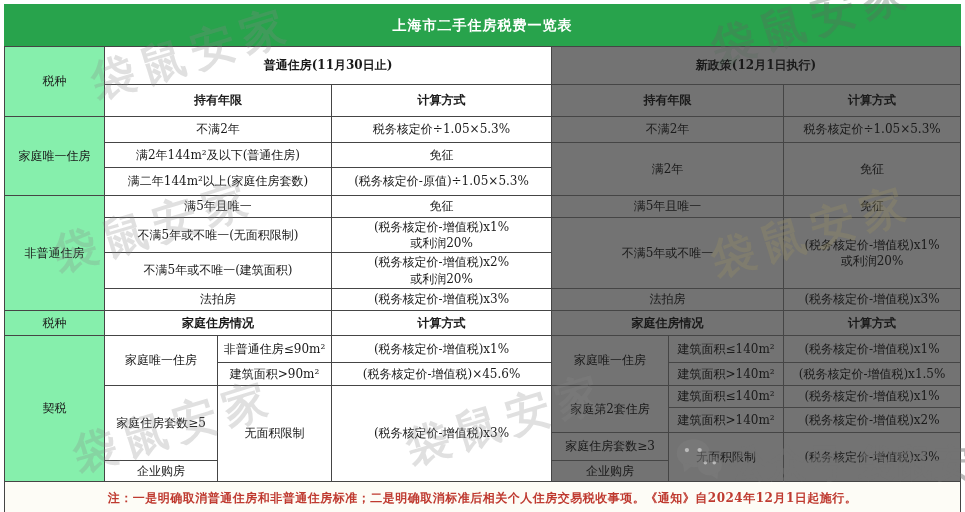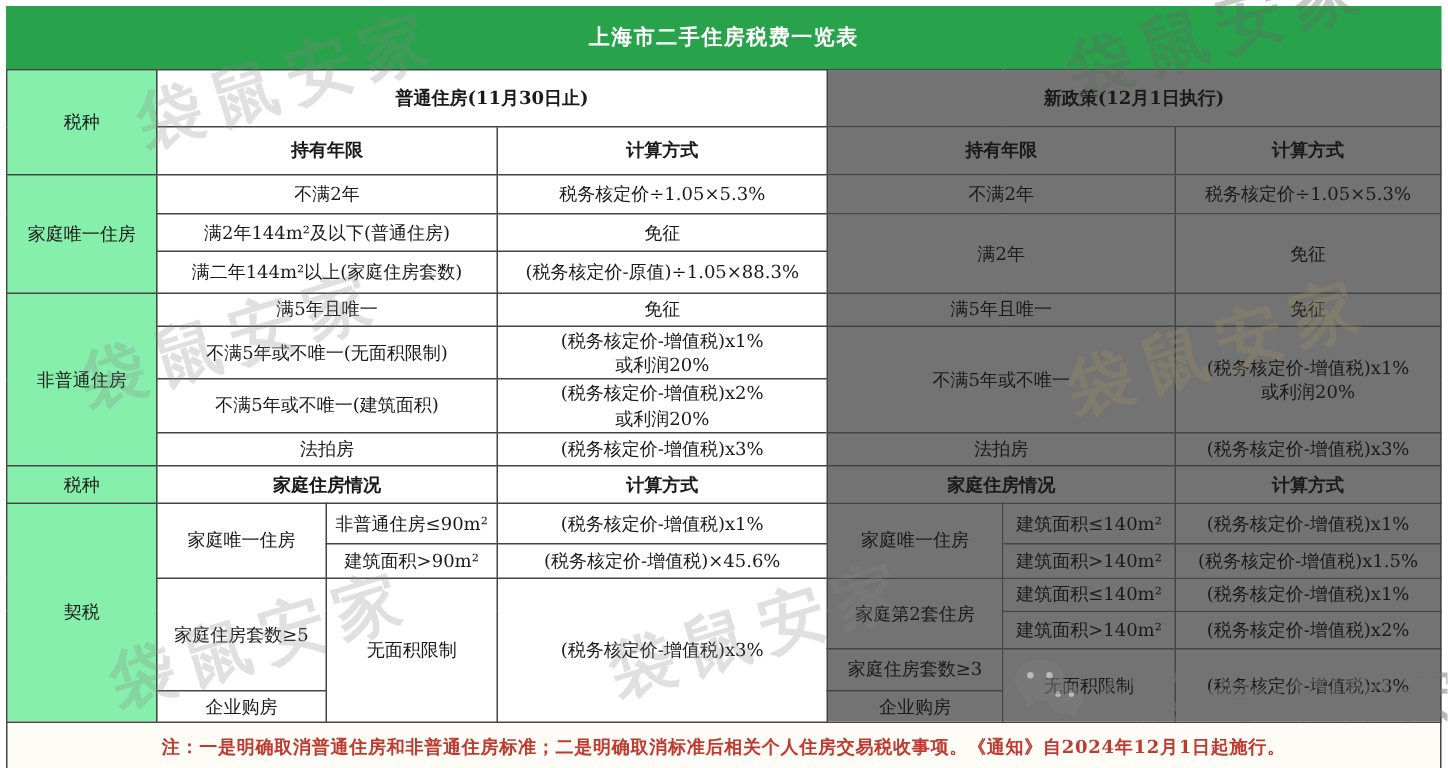--- a/index.html
+++ b/index.html
@@ -72,21 +72,21 @@
       <td class="yl">税务核定价÷1.05×5.3%</td>
     </tr>
     <tr style="height:25px">
       <td colspan="2">满2年144m²及以下(普通住房)</td>
       <td>免征</td>
       <td class="yl" colspan="2" rowspan="2">满2年</td>
       <td class="yl" rowspan="2">免征</td>
     </tr>
     <tr style="height:28px">
       <td colspan="2">满二年144m²以上(家庭住房套数)</td>
-      <td>(税务核定价-原值)÷1.05×88.3%</td>
+      <td>(税务核定价-原值)÷1.05×5.3%</td>
     </tr>
 
     <tr style="height:22px">
       <td class="gy" rowspan="4">非普通住房</td>
       <td colspan="2">满5年且唯一</td>
       <td>免征</td>
       <td class="yl" colspan="2">满5年且唯一</td>
       <td class="yl">免征</td>
     </tr>
     <tr style="height:34px">

